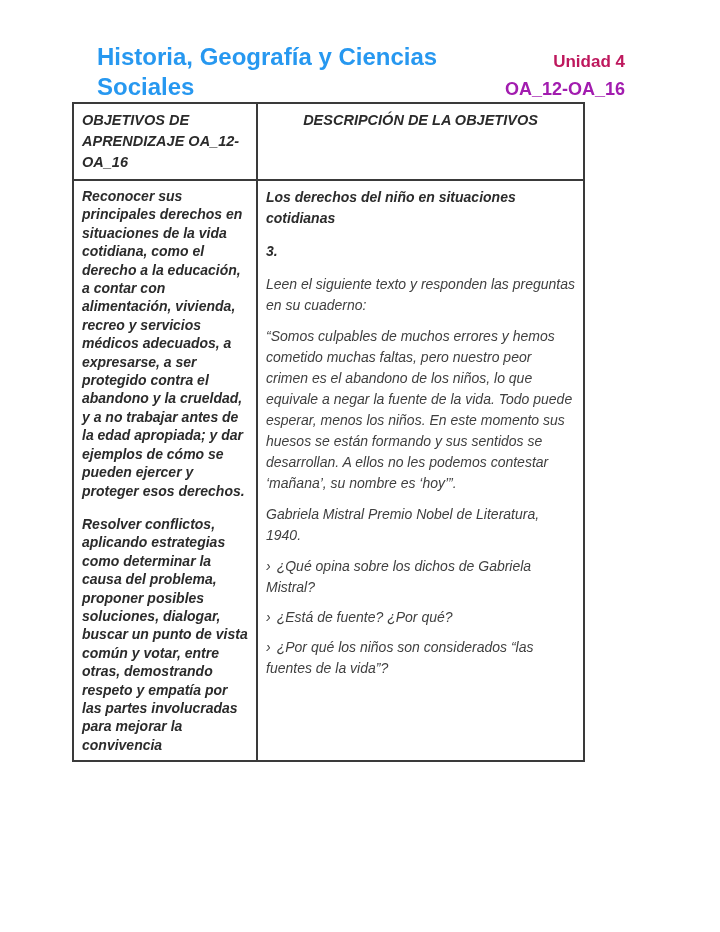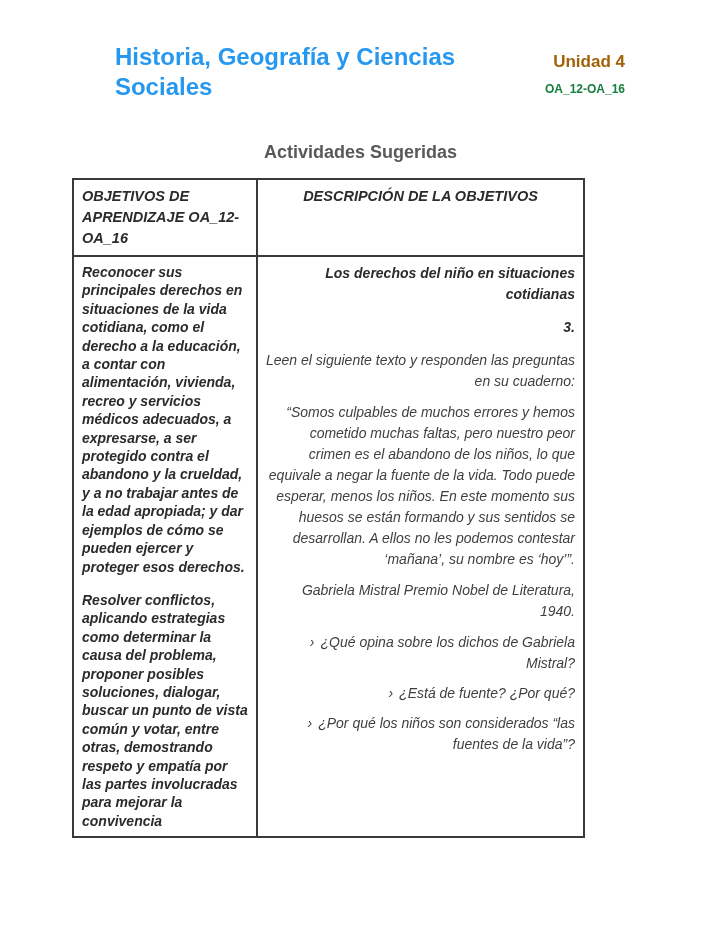--- a/index.html
+++ b/index.html
@@ -32,27 +32,27 @@
     font-size: 18px;
     line-height: 26px;
     font-weight: bold;
     color: #141414;
   }
   .doc-header-right { text-align: right; white-space: nowrap; }
   .unit {
     font-size: 17px;
     line-height: 29px;
     font-weight: bold;
-    color: #a16207;
+    color: #be185d;
   }
   .oa-codes {
-    font-size: 12px;
+    font-size: 18px;
     line-height: 26px;
     font-weight: bold;
-    color: #15803d;
+    color: #a21caf;
   }
 
   
   .section-title {
     margin: 40px 77px 15px 78px;
     text-align: center;
     font-size: 18px;
     font-weight: bold;
     color: #595959;
   }
@@ -95,42 +95,40 @@
     font-weight: bold;
     color: #2b2b2b;
   }
   td.obj-cell p:last-child { margin-bottom: 0; }
   td.desc-cell { padding: 5px 10px 8px 10px; }
   td.desc-cell p {
     margin: 0 0 10px 0;
     font-size: 14px;
     line-height: 21px;
     color: #3f3f3f;
-    text-align: right;
   }
   td.desc-cell p.bold { font-weight: bold; color: #2b2b2b; margin-bottom: 12px; }
   td.desc-cell p.question { margin-bottom: 9px; }
   .bullet { margin-right: 6px; }
 </style>
 </head>
 <body>
 
 <div class="page">
 
   <div class="doc-header">
     <div class="doc-header-left">
       <h1 class="course-title">Historia, Geografía y Ciencias Sociales</h1>
     </div>
     <div class="doc-header-right">
       <div class="unit">Unidad 4</div>
       <div class="oa-codes">OA_12-OA_16</div>
     </div>
   </div>
 
-  <h2 class="section-title">Actividades Sugeridas</h2>
 
   <table class="activities">
     <thead>
       <tr>
         <th class="col-obj">OBJETIVOS DE APRENDIZAJE OA_12-OA_16</th>
         <th class="col-desc">DESCRIPCIÓN DE LA OBJETIVOS</th>
       </tr>
     </thead>
     <tbody>
       <tr>

